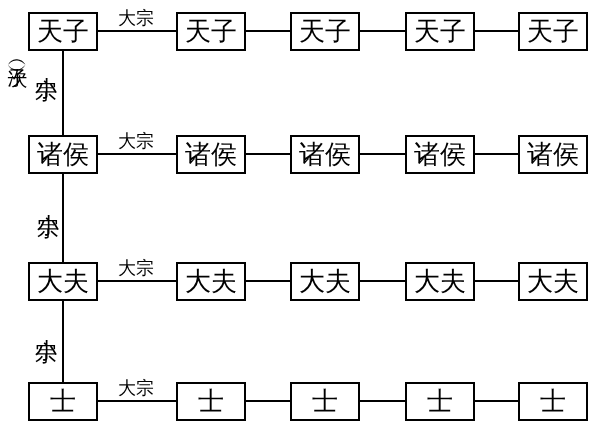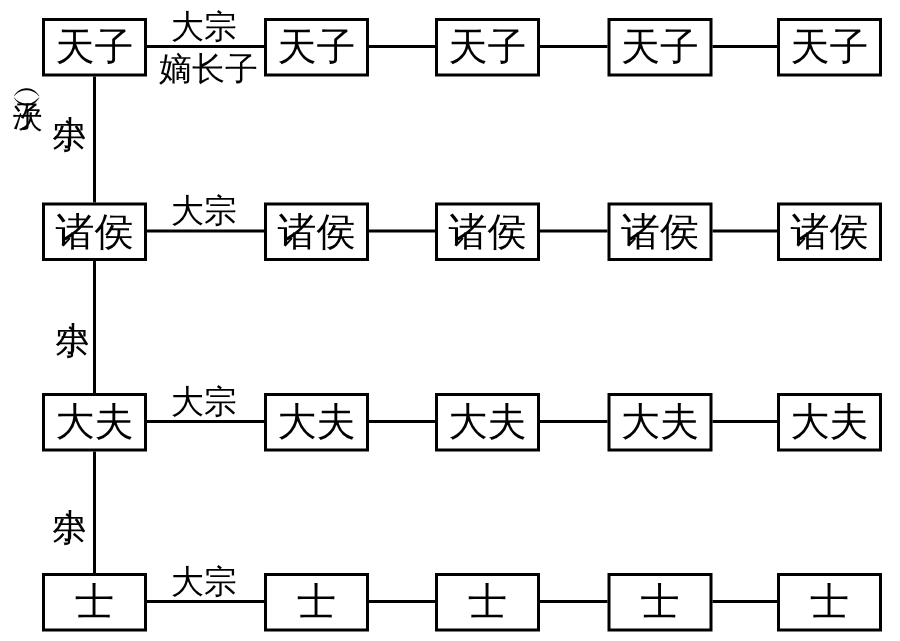--- a/index.html
+++ b/index.html
@@ -33,21 +33,21 @@
     height: 2px;
     background: #000000;
   }
   .vline {
     position: absolute;
     width: 2px;
     background: #000000;
   }
   .elabel {
     position: absolute;
-    font-size: 22px;
+    font-size: 18px;
     line-height: 24px;
     height: 24px;
     text-align: center;
     white-space: nowrap;
   }
   .vtext {
     position: absolute;
     writing-mode: vertical-rl;
     text-orientation: mixed;
     font-size: 22px;
@@ -111,20 +111,19 @@
 
   <div class="vline" style="left:62px;top:51px;height:84px"></div>
   <div class="vline" style="left:62px;top:174px;height:88px"></div>
   <div class="vline" style="left:62px;top:301px;height:81px"></div>
 
   <div class="elabel" style="left:108px;top:6px;width:56px">大宗</div>
   <div class="elabel" style="left:108px;top:129px;width:56px">大宗</div>
   <div class="elabel" style="left:108px;top:256px;width:56px">大宗</div>
   <div class="elabel" style="left:108px;top:376px;width:56px">大宗</div>
 
-  <div class="elabel" style="left:101px;top:34px;width:76px">嫡长子</div>
 
   <div class="vtext note" style="left:8px;top:53px">（次子）</div>
   <div class="vtext" style="left:35px;top:59px">小宗</div>
   <div class="vtext" style="left:37px;top:196px">小宗</div>
   <div class="vtext" style="left:35px;top:321px">小宗</div>
 
 </div>
 
 </body></html>

